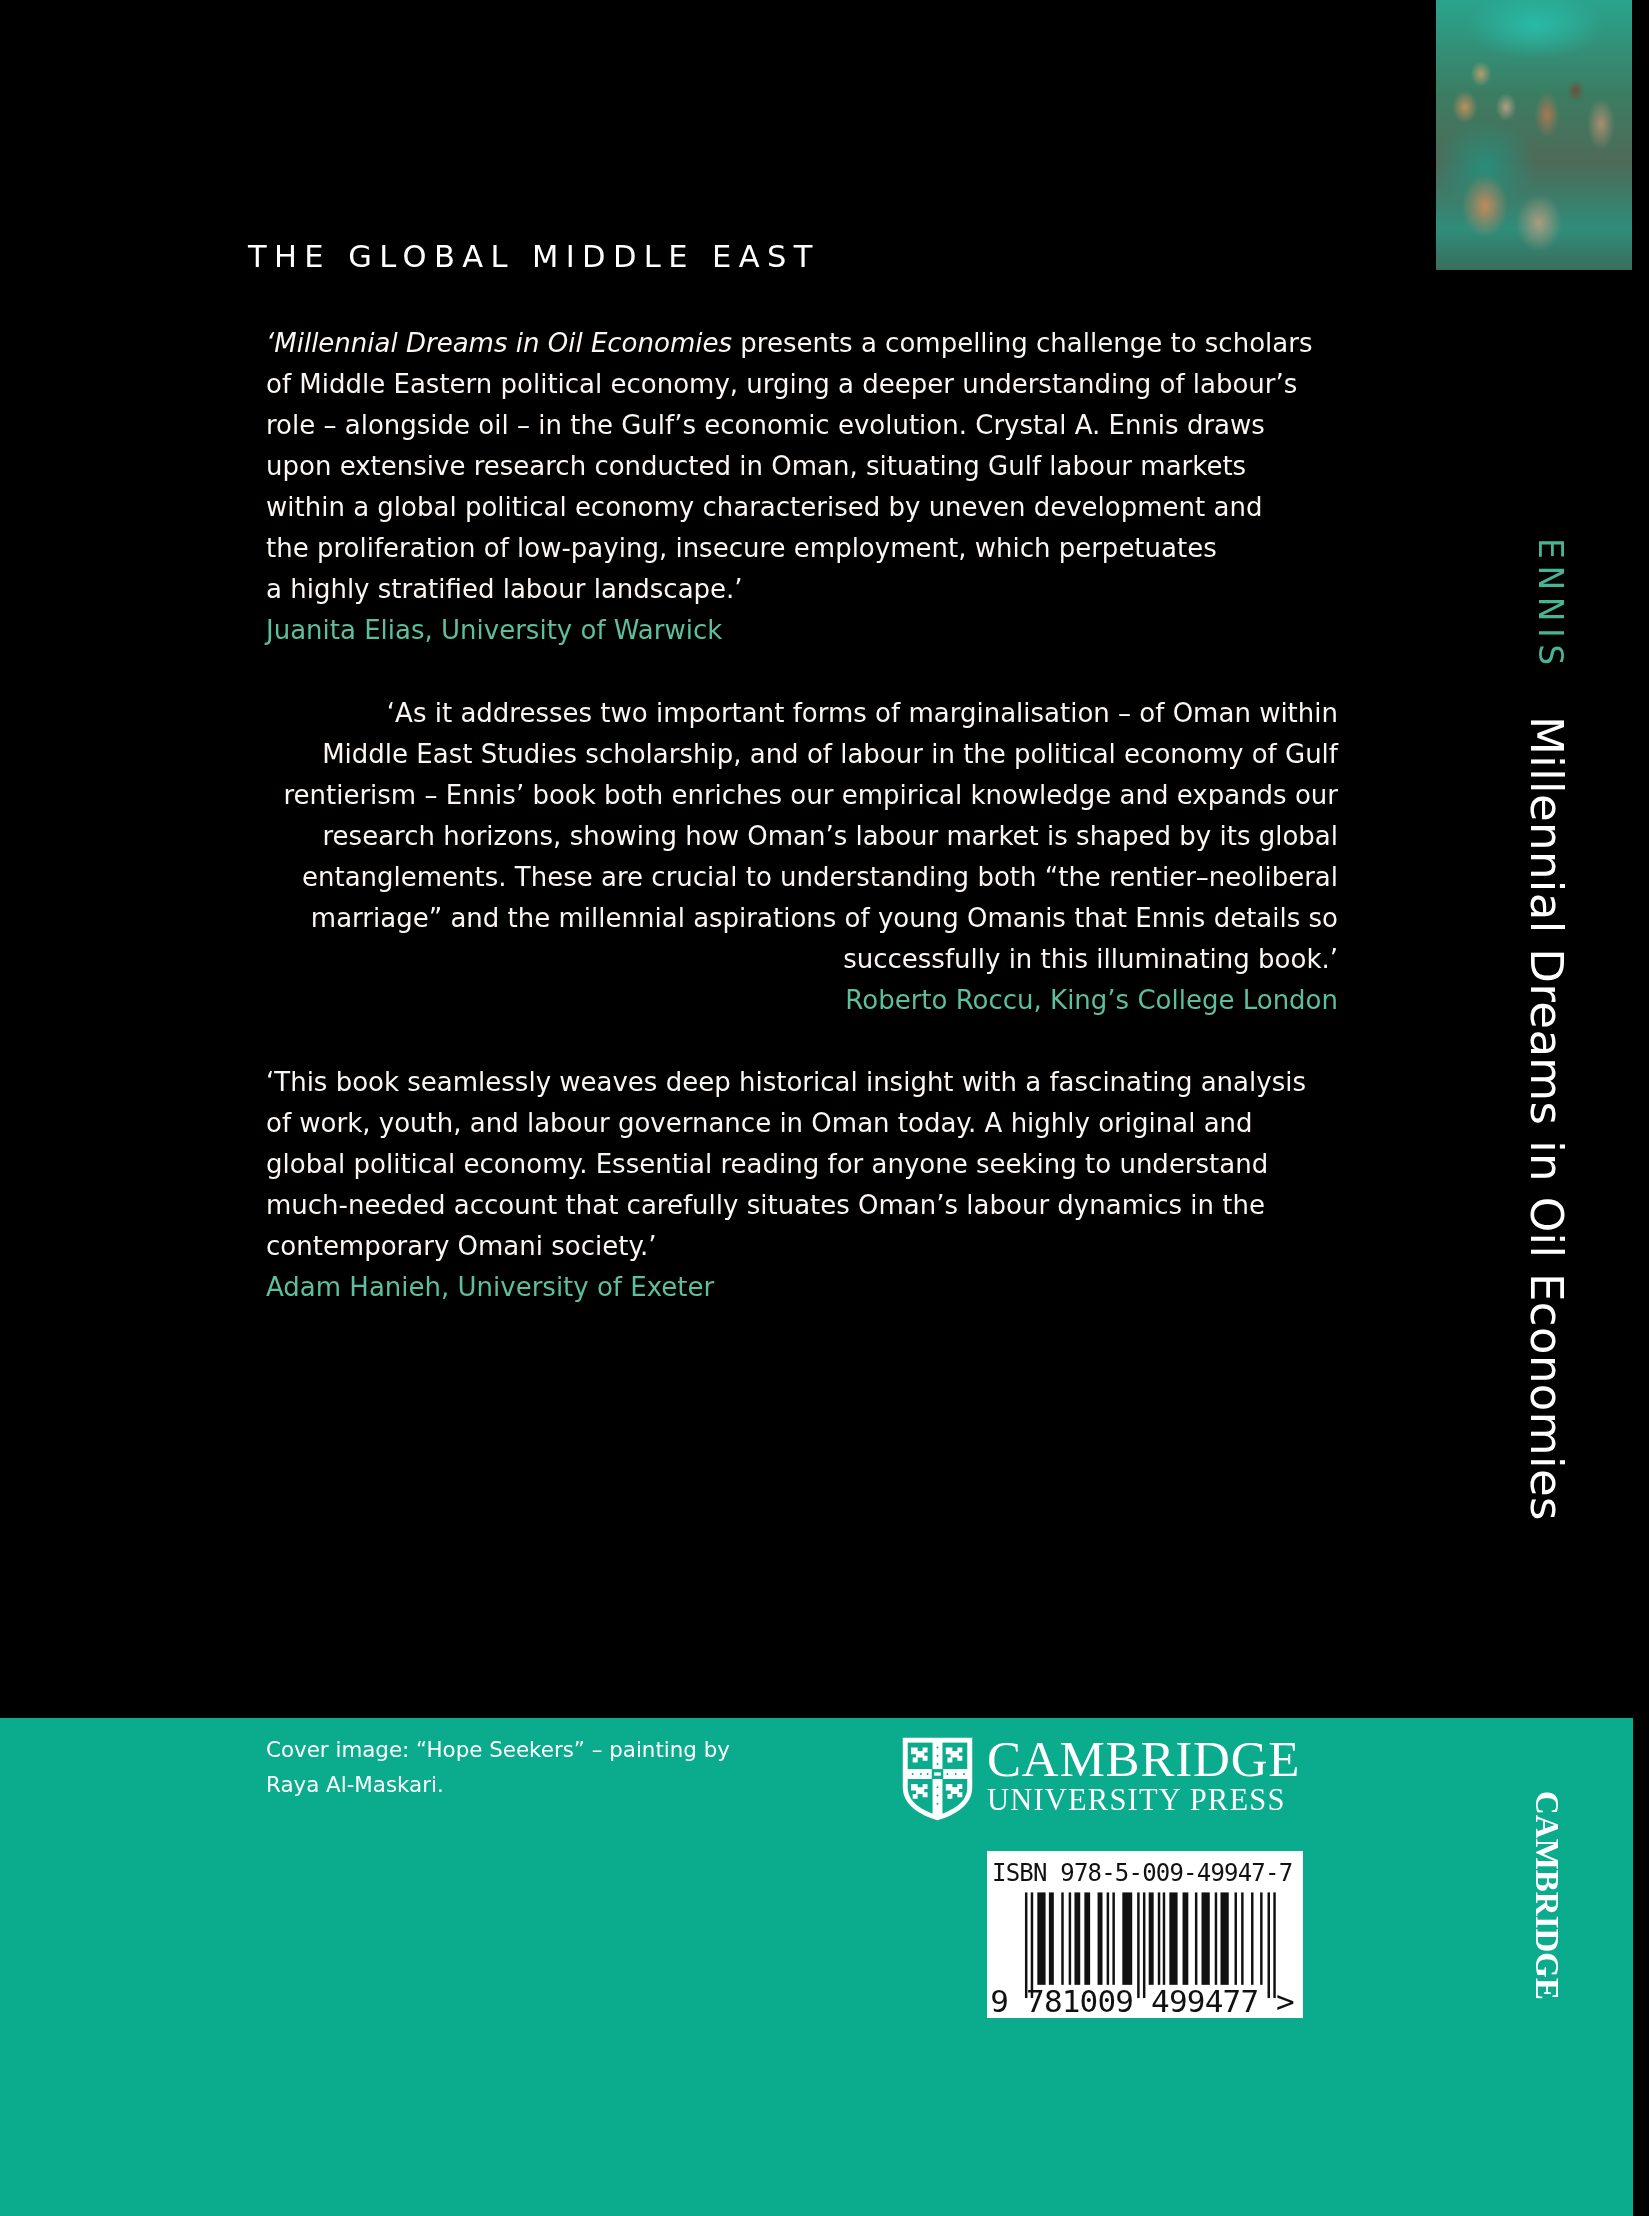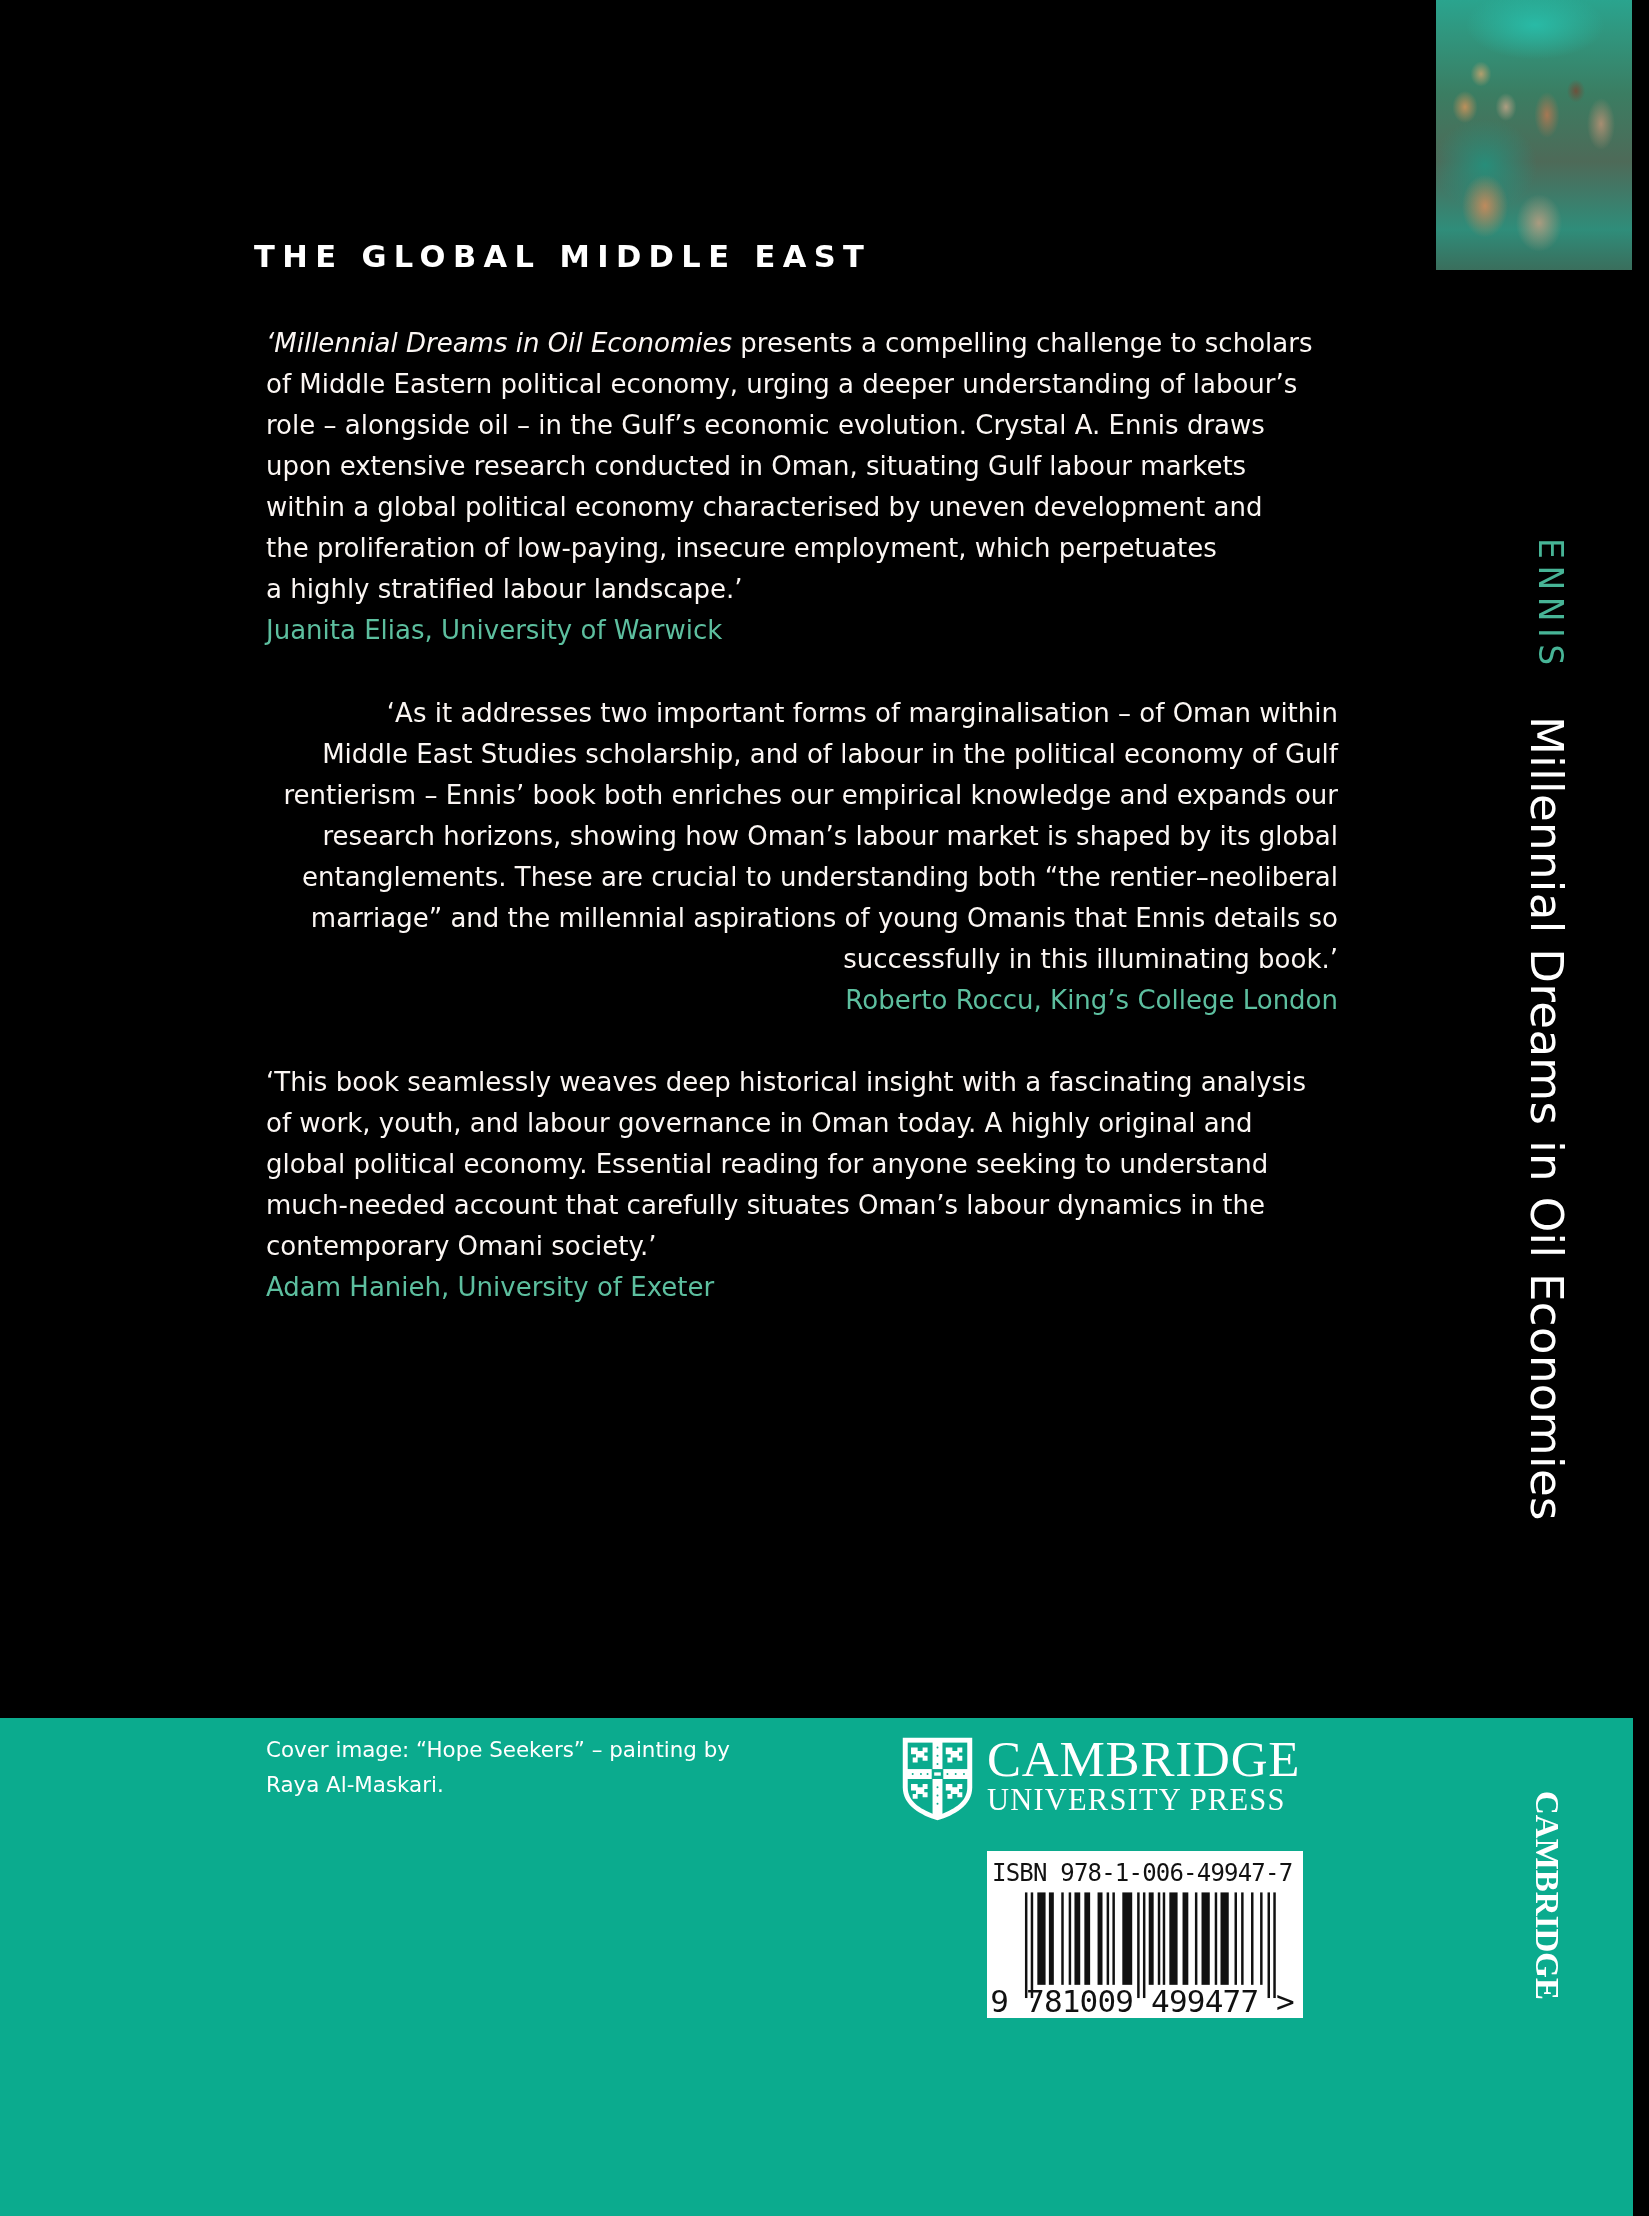--- a/index.html
+++ b/index.html
@@ -16,21 +16,21 @@
       radial-gradient(ellipse 15px 18px at 45px 74px, rgba(230,170,110,0.7), transparent 70%),
       radial-gradient(ellipse 15px 20px at 70px 107px, rgba(210,170,140,0.75), transparent 70%),
       radial-gradient(ellipse 18px 33px at 111px 115px, rgba(200,120,80,0.75), transparent 70%),
       radial-gradient(ellipse 20px 37px at 165px 124px, rgba(200,150,120,0.75), transparent 70%),
       radial-gradient(ellipse 13px 16.5px at 140px 91px, rgba(120,70,50,0.8), transparent 70%),
       radial-gradient(ellipse 99px 49px at 99px 25px, rgba(40,190,170,0.9), transparent 70%),
       radial-gradient(ellipse 74px 66px at 49px 165px, rgba(30,150,130,0.8), transparent 70%),
       linear-gradient(180deg, #2aa48e 0%, #3b7d62 35%, #4e6a58 60%, #2f8d7a 85%, #3a6e5c 100%);
   }
 
-  #series-title { left:254px; top:239px; font-size:30.5px; letter-spacing:7.4px; font-weight:bold; white-space:nowrap; }
+  #series-title { left:248px; top:239px; font-size:30.5px; letter-spacing:7.4px; font-weight:normal; white-space:nowrap; }
 
   .quote { left:266px; width:1072px; font-size:26px; line-height:41px; color:#fbf6f3; }
   .quote .line { display:block; white-space:nowrap; }
   .quote em { }
   .attrib { color:#5dbf9f; display:block; white-space:nowrap; }
 
   #quote-1 { top:323px; }
   #quote-2 { top:693px;text-align:right; }
   #quote-3 { top:1062px; }
 
@@ -174,18 +174,18 @@
       <rect x="276" y="50" width="3" height="112"></rect>
       <rect x="283" y="50" width="10" height="112"></rect>
       <rect x="300" y="50" width="3" height="112"></rect>
       <rect x="308" y="50" width="3" height="112"></rect>
       <rect x="320" y="50" width="3" height="112"></rect>
       <rect x="331" y="50" width="3" height="112"></rect>
       <rect x="340" y="50" width="3" height="128"></rect>
       <rect x="347" y="50" width="3" height="128"></rect>
     </g>
   </svg>
-  <div id="isbn-text">ISBN 978-1-006-49947-7</div>
+  <div id="isbn-text">ISBN 978-5-009-49947-7</div>
   <div id="barcode-digits">9 781009 499477 &gt;</div>
 </div>
 
 <div id="spine-publisher" class="abs spine-text">CAMBRIDGE</div>
 
 
 </body></html>

